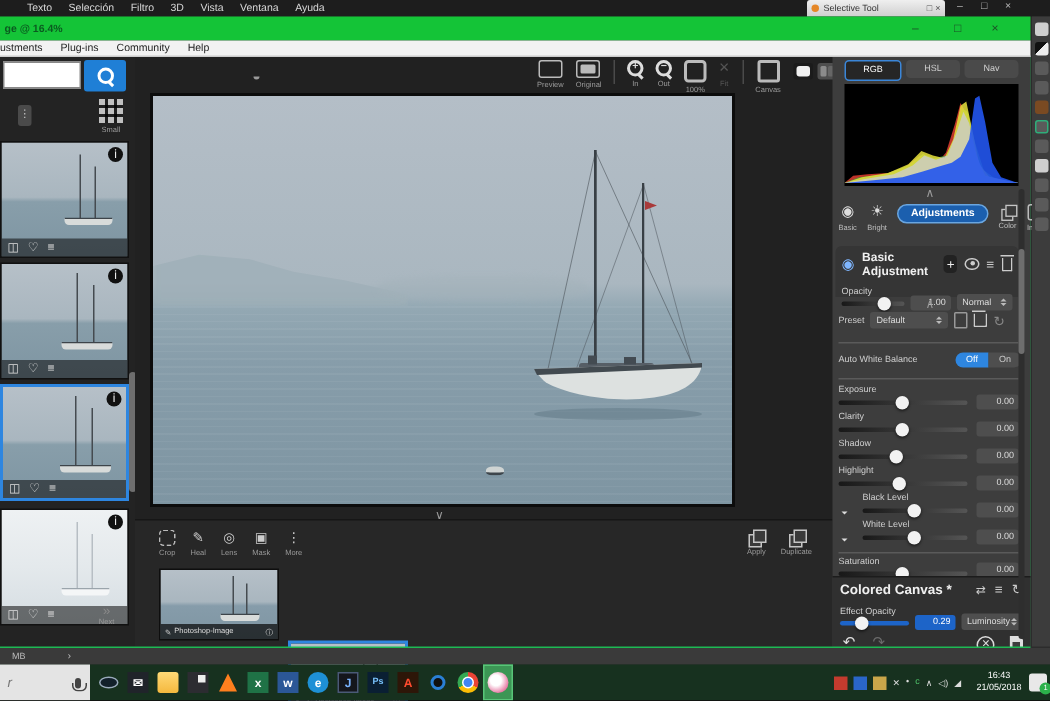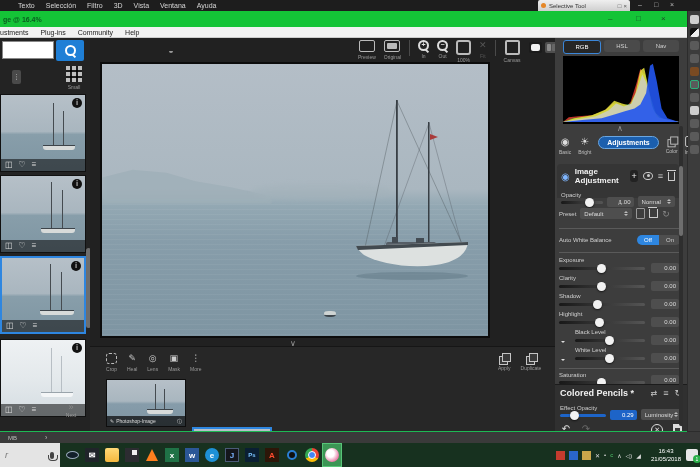--- a/index.html
+++ b/index.html
@@ -409,21 +409,21 @@
           </div>
         <div class="tool-ic">
             <span class="box-ic" style="width:11px;height:9px;"></span>
             <span class="navlbl">Image</span>
           </div>
       </div>
 
       <div class="abs sec" style="left:2px;top:126px;width:122px;height:34px;border-radius:4px 4px 0 0;">
         <div style="display:flex;align-items:center;gap:5px;padding:3px 4px;">
           <span style="color:#7fb6ff;font-size:10px;line-height:11px;">◉</span>
-          <span class="sechdr">Image Adjustment</span>
+          <span class="sechdr">Basic Adjustment</span>
           <span style="margin-left:auto;" class="plus-c">+</span>
           <span class="eye"></span>
           <span class="ham">≡</span>
           <span class="trash"></span>
         </div>
         <div style="display:flex;align-items:center;gap:4px;padding:0 4px;">
           <div style="width:46px;">
             <div class="flabel" style="margin-bottom:3px;">Opacity</div>
             <div class="sl">
                 <span class="kn" style="left:24px;"></span>
@@ -514,21 +514,21 @@
       <div class="abs" style="left:4px;top:334px;">
         <div class="flabel">Saturation</div>
         <div class="sl" style="width:86px;margin-top:3px;">
             <span class="kn" style="left:38px;"></span>
           </div>
       </div>
       <span class="vbox abs" style="left:96px;top:337px;">0.00</span>
 
       <div class="abs" style="left:0;top:346px;width:132px;height:47px;background:#303030;border-top:1px solid #1c1c1c;">
         <div style="display:flex;align-items:center;gap:6px;padding:3px 5px;">
-          <span class="sechdr" style="font-size:9px;">Colored Pencils *</span>
+          <span class="sechdr" style="font-size:9px;">Colored Canvas *</span>
           <span style="margin-left:auto;color:#ccc;font-size:8px;">⇄</span>
           <span class="ham">≡</span>
           <span style="color:#ccc;font-size:9px;">↻</span>
         </div>
         <div style="display:flex;align-items:center;gap:4px;padding:0 5px;">
           <div style="width:50px;">
             <div class="flabel" style="margin-bottom:3px;">Effect Opacity</div>
             <div class="sl blue">
                 <span class="kn" style="left:10px;"></span>
               </div>

